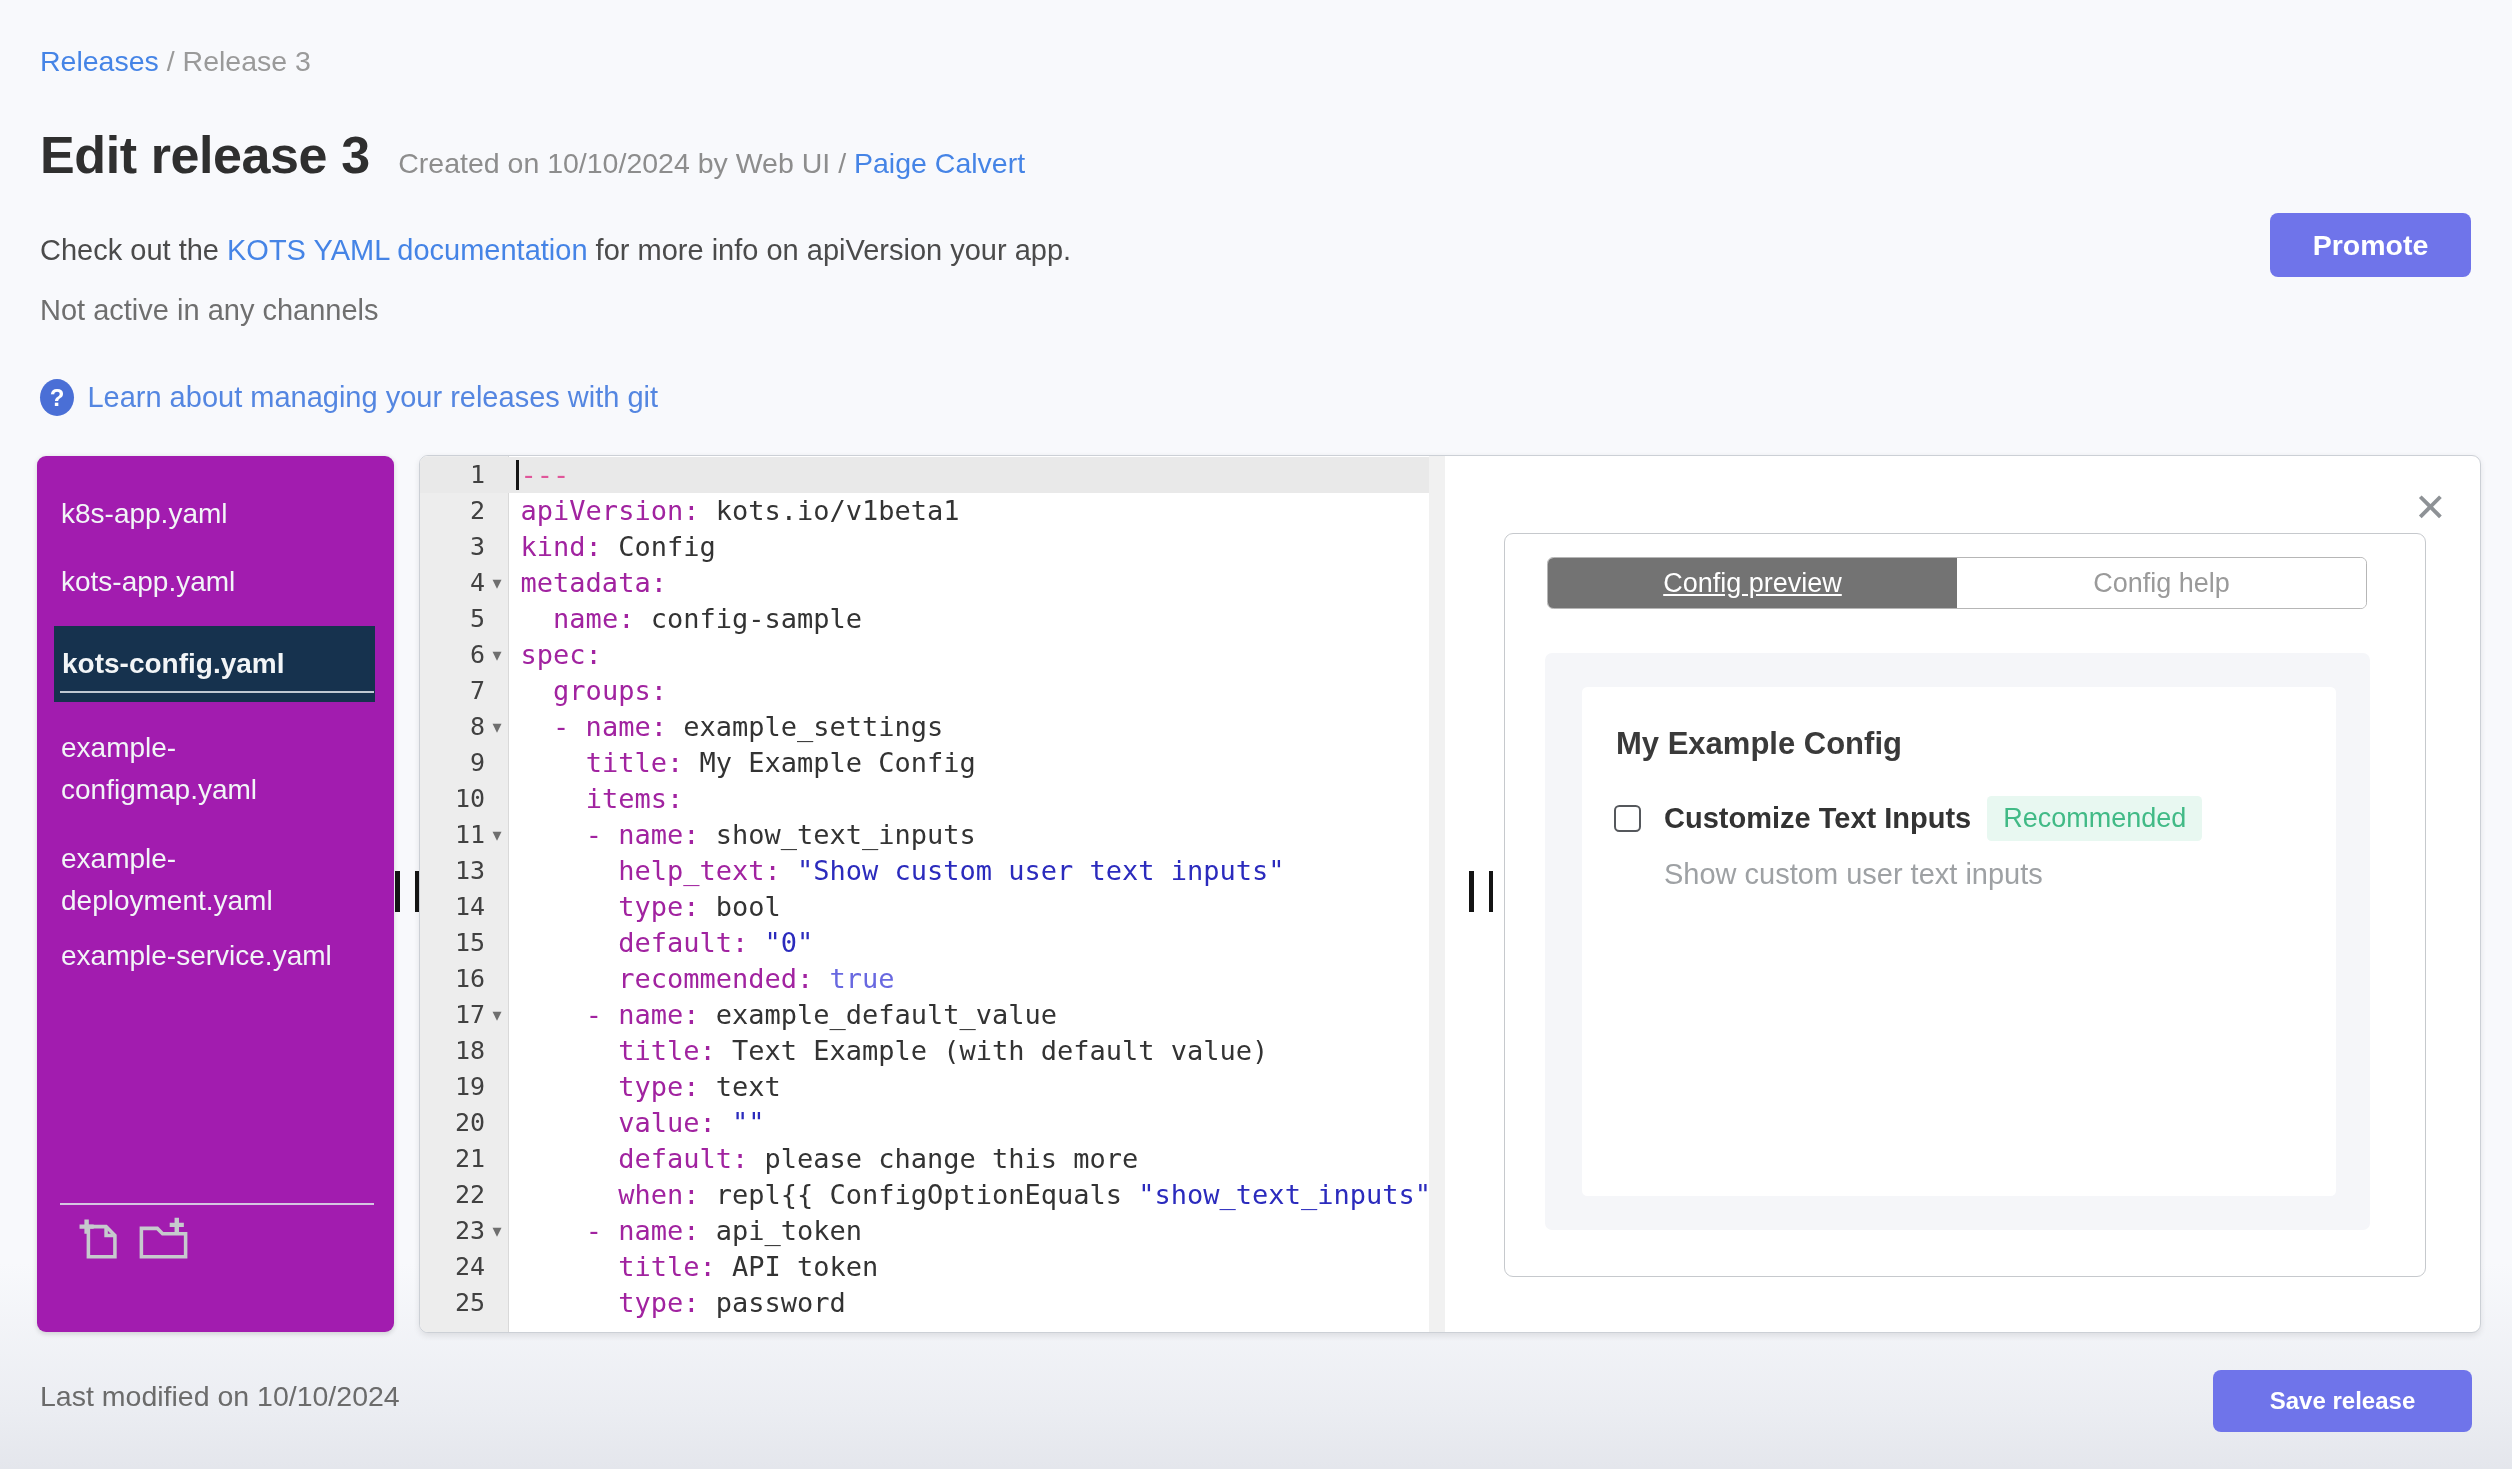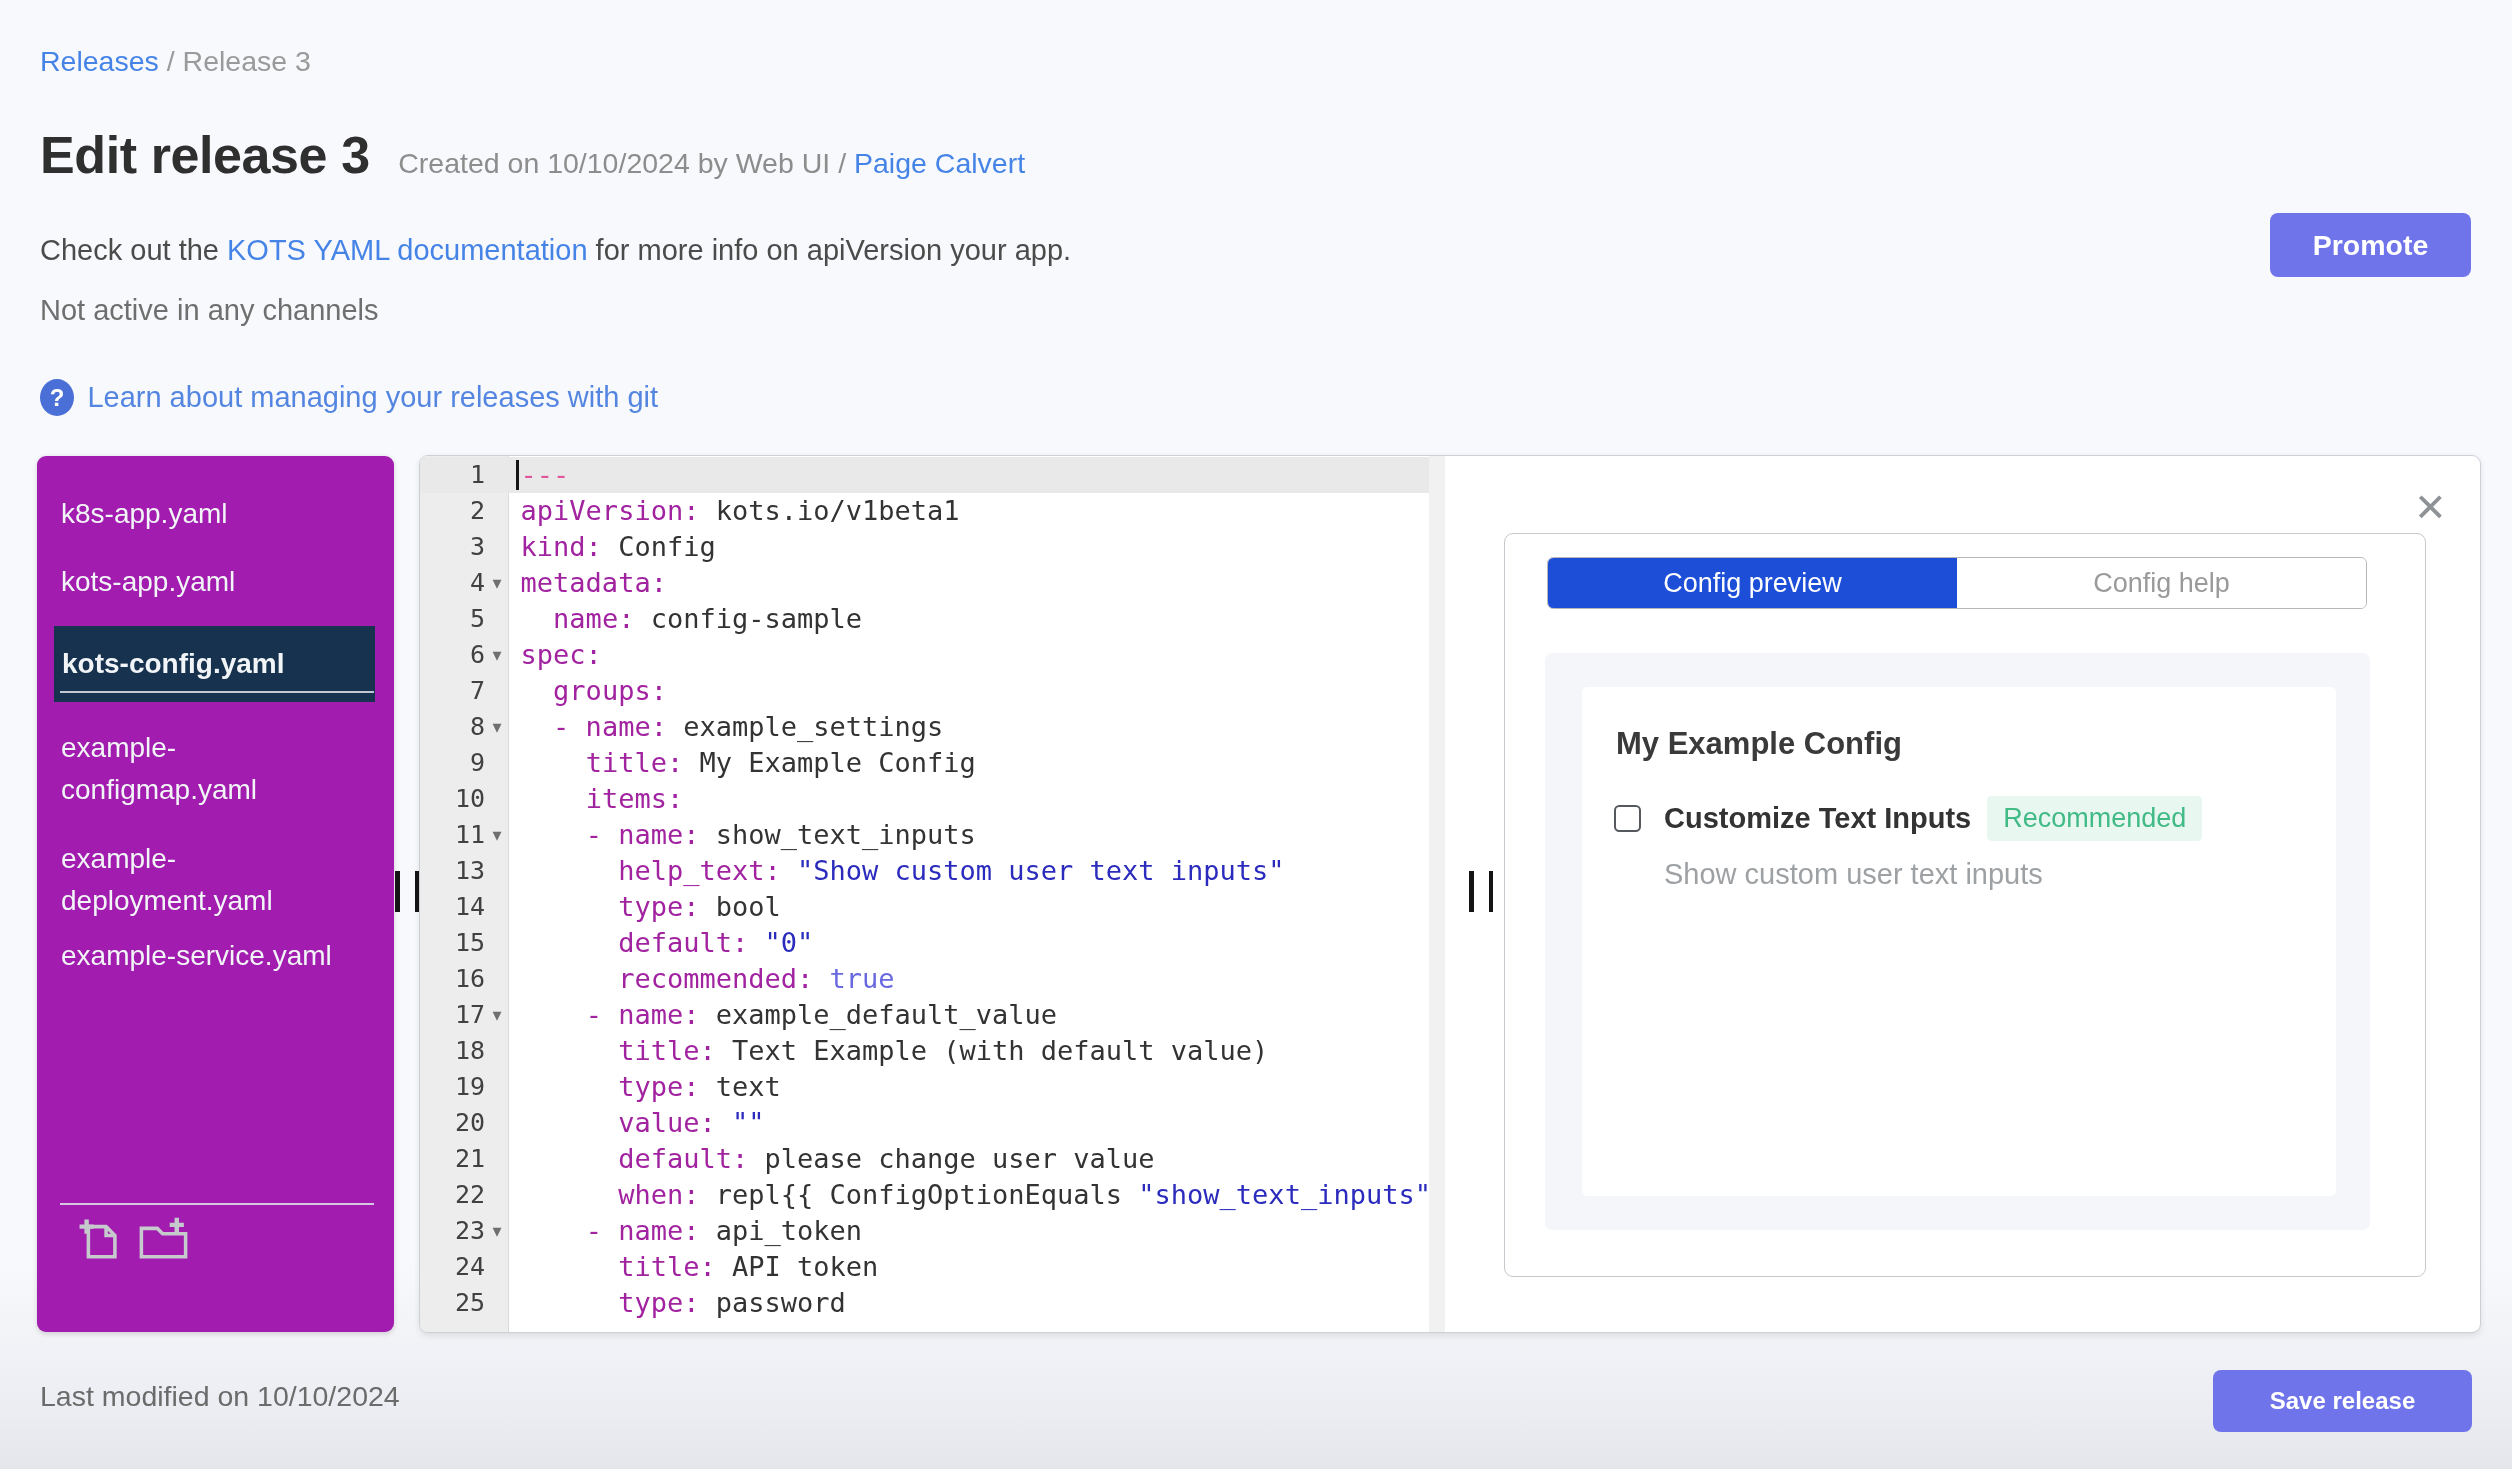--- a/index.html
+++ b/index.html
@@ -87,21 +87,21 @@
 
   
   .close-btn { position:absolute; left:1994px; top:32px; background:none; border:none;
     font-size:39px; color:#8e9296; cursor:pointer; font-family:inherit; line-height:1; }
   .inner-card { position:absolute; left:1084px; top:77px; width:922px; height:744px;
     background:#fff; border:1.8px solid #c6c9cd; border-radius:9px; }
   .tabs { position:absolute; left:42px; top:23px; width:820px; height:52px; display:flex;
     border:1.8px solid #b6b6b6; border-radius:6.2px; overflow:hidden; background:#fff; }
   .tab { flex:1; display:flex; align-items:center; justify-content:center;
     font-size:27px; color:#9a9a9a; cursor:pointer; background:#fff; }
-  .tab.active { background:#1d4ed8; color:#fff; }
+  .tab.active { background:#737373; color:#fff;text-decoration:underline; }
   .gray-box { position:absolute; left:40px; top:119px; width:825px; height:577px;
     background:#f5f6f9; border-radius:7.1px; }
   .config-card { position:absolute; left:37px; top:34px; width:754px; height:509px;
     background:#fff; border-radius:5.3px; }
   .group-title { position:absolute; left:34px; top:39px; font-size:31px; font-weight:bold; color:#3a3a3a; }
   .cfg-row { position:absolute; left:32px; top:109px; display:flex; align-items:center; }
   .checkbox { width:27px; height:27px; border:2.7px solid #55585c; border-radius:5.3px;
     background:#fff; cursor:pointer; flex:0 0 auto; }
   .cfg-label { margin-left:23px; font-size:29px; font-weight:bold; color:#333; }
   .badge { margin-left:16px; background:#e8f8f1; color:#41ba86; font-size:27px;
@@ -306,21 +306,21 @@
           <span class="n">20</span>
           <span class="f"></span>
         </span>
         <span class="code"><span class="tk-txt">      </span><span class="tk-key">value:</span><span class="tk-txt"> </span><span class="tk-str">""</span></span>
       </div>
       <div class="ed-row">
         <span class="gut">
           <span class="n">21</span>
           <span class="f"></span>
         </span>
-        <span class="code"><span class="tk-txt">      </span><span class="tk-key">default:</span><span class="tk-txt"> please change user value</span></span>
+        <span class="code"><span class="tk-txt">      </span><span class="tk-key">default:</span><span class="tk-txt"> please change this more</span></span>
       </div>
       <div class="ed-row">
         <span class="gut">
           <span class="n">22</span>
           <span class="f"></span>
         </span>
         <span class="code"><span class="tk-txt">      </span><span class="tk-key">when:</span><span class="tk-txt"> repl{{ ConfigOptionEquals </span><span class="tk-str">"show_text_inputs"</span></span>
       </div>
       <div class="ed-row">
         <span class="gut">

